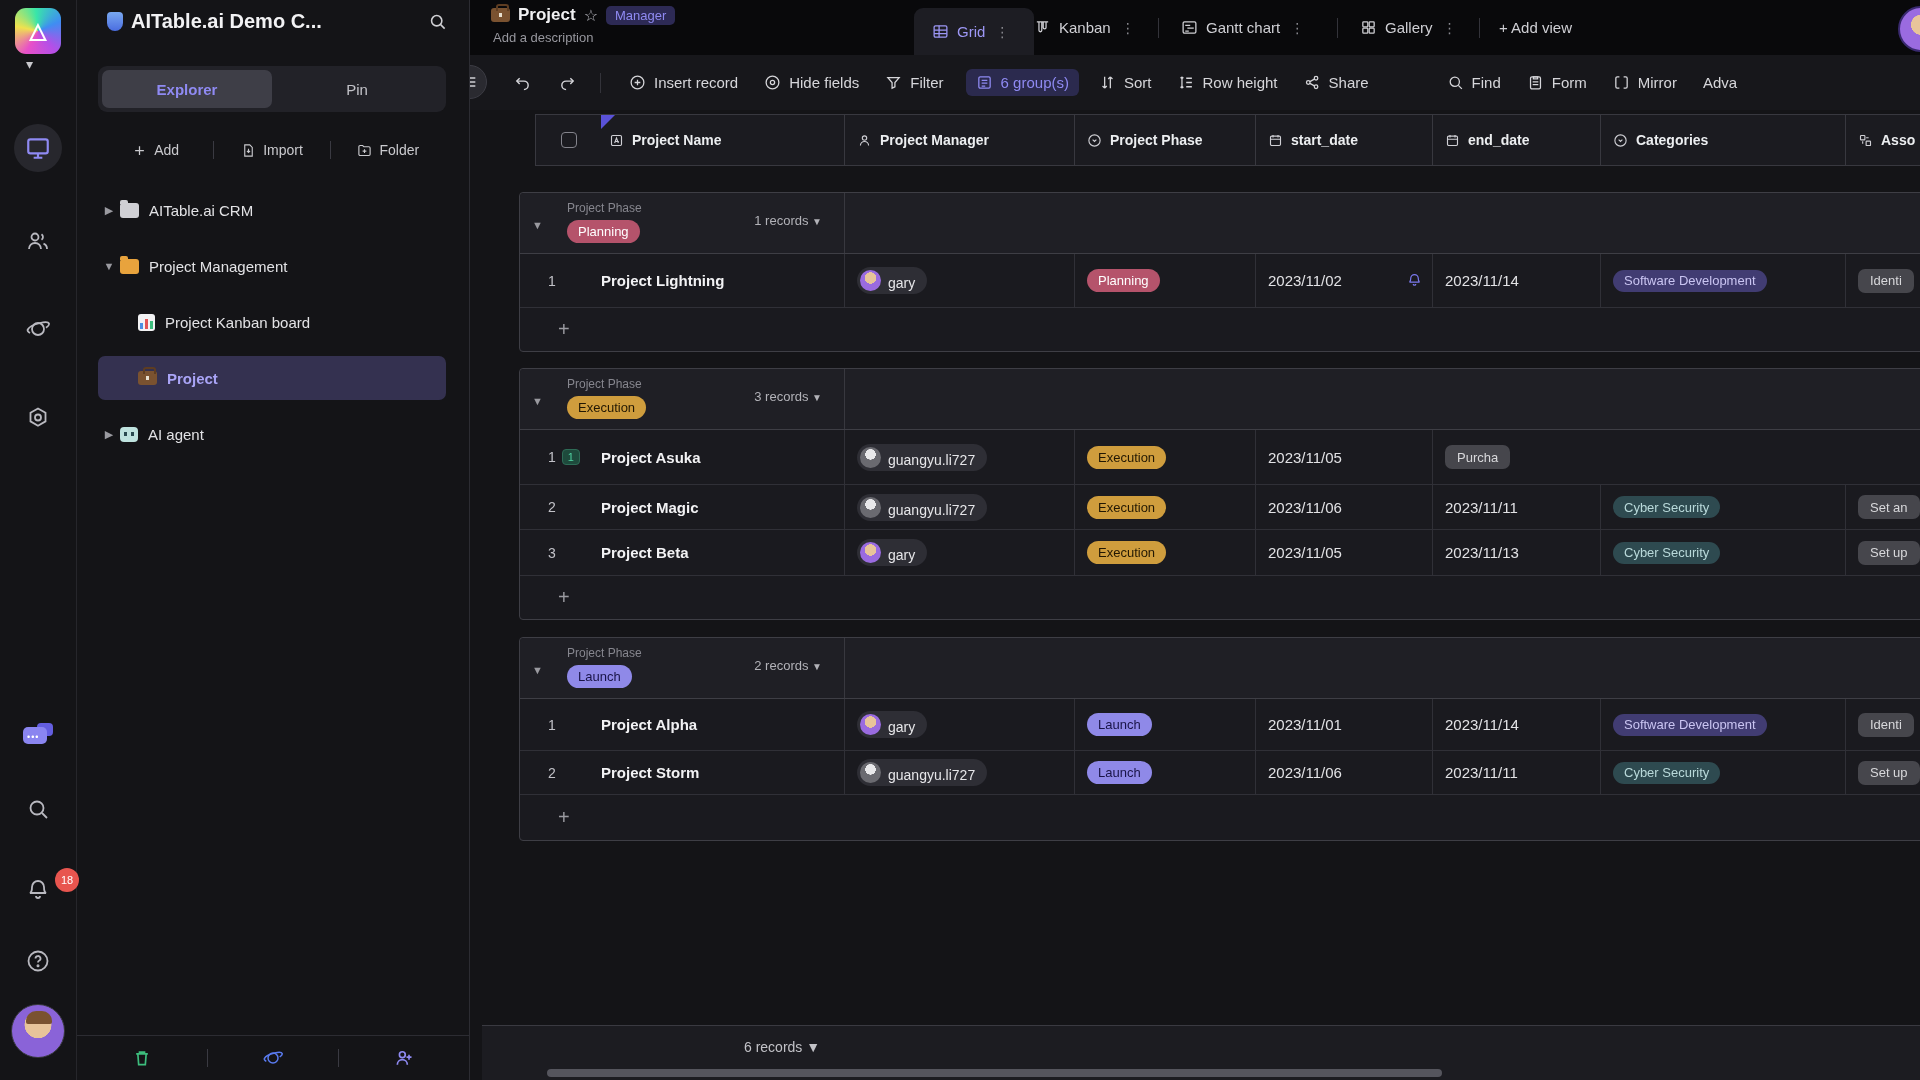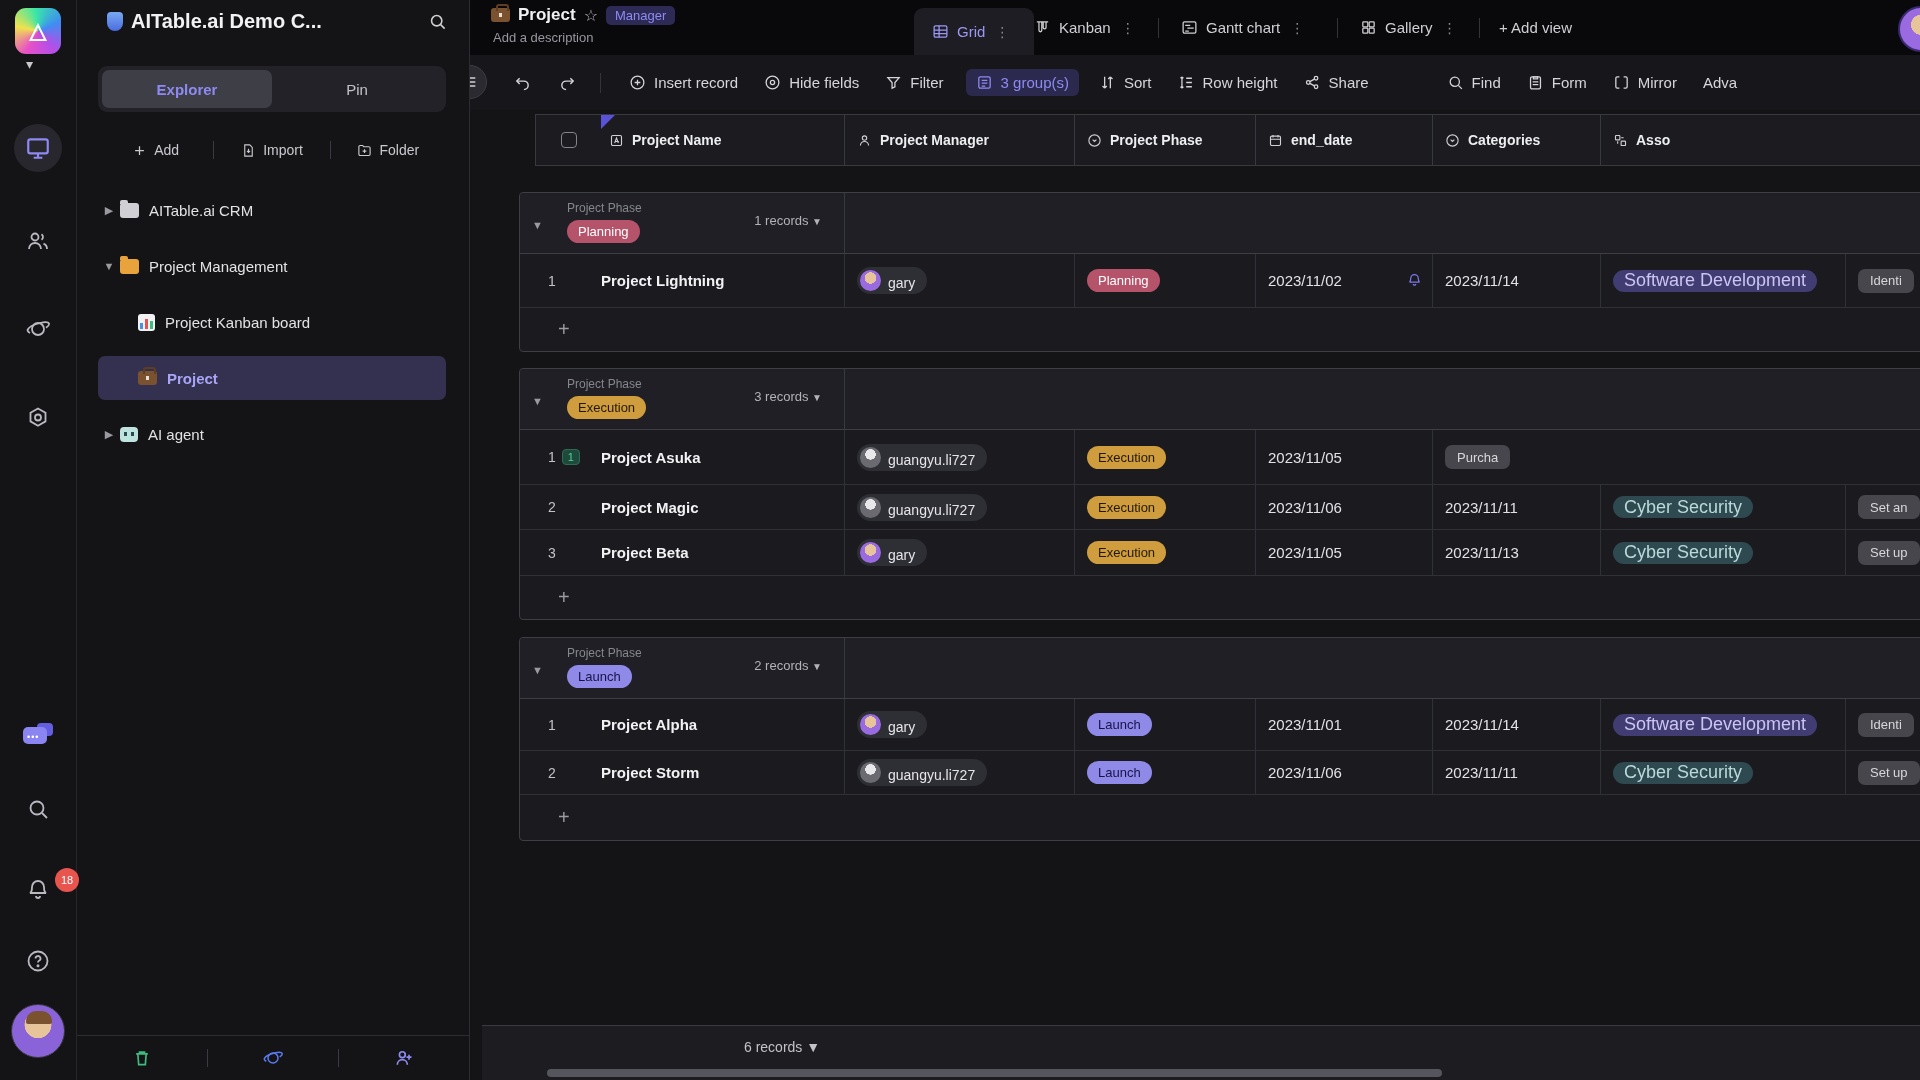--- a/index.html
+++ b/index.html
@@ -111,21 +111,21 @@
   .c.namec { padding:0; }
   .numz { width:81px; flex:0 0 81px; display:flex; align-items:center; justify-content:flex-start; padding-left:28px; gap:6px; font-size:14px; color:#c2c2c8;}
   .cmt { background:#1e4a3c; color:#4fd1a0; border:1px solid #2e6b56; font-size:11px; border-radius:4px; padding:1px 5px; }
   .pname { font-weight:bold; color:#f2f2f4; font-size:15px; }
   .addrow { height:43px; display:flex; align-items:center; padding-left:38px; color:#9a9aa0; font-size:20px; border-radius:0 0 4px 4px;}
 
   .pill { display:inline-flex; align-items:center; height:23px; padding:0 11px; border-radius:12px; font-size:13px; }
   .p-rose { background:#b5536b; color:#fff; }
   .p-amber { background:#cf9d3d; color:#221803; }
   .p-purple { background:#8f89e8; color:#191447; }
-  .cat { display:inline-flex; align-items:center; height:22px; padding:0 11px; border-radius:11px; font-size:18px; }
+  .cat { display:inline-flex; align-items:center; height:22px; padding:0 11px; border-radius:11px; font-size:13px; }
   .c-indigo { background:#413c72; color:#cac5f2; }
   .c-blue { background:#31436b; color:#b9cdf2; }
   .c-teal { background:#2e4a50; color:#b9d9da; }
   .assoc { display:inline-flex; align-items:center; height:24px; padding:0 12px; border-radius:7px; background:#46464c; color:#d8d8db; font-size:13px; }
   .member { display:inline-flex; align-items:flex-end; gap:7px; height:27px; padding:3px 12px 3px 3px; border-radius:14px; background:#2e2e35; font-size:14px; color:#e6e6e9;}
   .mav { width:21px; height:21px; border-radius:50%; }
   .av-gary { background:radial-gradient(circle at 50% 38%, #e8c49a 0 34%, #9a6be0 35% 100%); }
   .av-guangyu { background:radial-gradient(circle at 50% 35%, #e8e8ea 0 30%, #6a6a70 31% 100%); }
   .alarm { position:absolute; right:10px; color:#7b79ee; }
   .alarm svg { width:15px; height:15px; }
@@ -381,21 +381,21 @@
         <svg viewBox="0 0 24 24" fill="none" stroke="currentColor" stroke-width="1.8">
             <path d="M4 5h16l-6 7v6l-4 2v-8z"></path>
           </svg>
         <span>Filter</span>
       </div>
       <div class="tbi" id="grp-pill" style="margin-left:22px">
         <svg viewBox="0 0 24 24" fill="none" stroke="currentColor" stroke-width="1.8">
             <rect x="4" y="4" width="16" height="16" rx="2"></rect>
             <path d="M8 9h8M8 13h8M8 17h5"></path>
           </svg>
-        <span>3 group(s)</span>
+        <span>6 group(s)</span>
       </div>
       <div class="tbi" style="margin-left:20px">
         <svg viewBox="0 0 24 24" fill="none" stroke="currentColor" stroke-width="1.8">
             <path d="M8 4v16M8 20l-3-3M8 20l3-3M16 20V4M16 4l-3 3M16 4l3 3"></path>
           </svg>
         <span>Sort</span>
       </div>
       <div class="tbi" style="margin-left:26px">
         <svg viewBox="0 0 24 24" fill="none" stroke="currentColor" stroke-width="1.8">
             <path d="M7 4v16M7 4L5 6M7 4l2 2M7 20l-2-2M7 20l2-2M13 6h8M13 12h8M13 18h8"></path>
@@ -462,20 +462,27 @@
               <circle cx="12" cy="12" r="9"></circle>
               <path d="M9 10.5l3 3 3-3" fill="none"></path>
             </svg>
           <span>Project Phase</span>
         </div>
         <div class="hc">
           <svg viewBox="0 0 24 24" fill="none" stroke="currentColor" stroke-width="1.8">
               <rect x="4" y="5" width="16" height="15" rx="2"></rect>
               <path d="M4 10h16M8 3v4M16 3v4"></path>
             </svg>
+          <span>start_date</span>
+        </div>
+        <div class="hc">
+          <svg viewBox="0 0 24 24" fill="none" stroke="currentColor" stroke-width="1.8">
+              <rect x="4" y="5" width="16" height="15" rx="2"></rect>
+              <path d="M4 10h16M8 3v4M16 3v4"></path>
+            </svg>
           <span>end_date</span>
         </div>
         <div class="hc">
           <svg viewBox="0 0 24 24" fill="none" stroke="currentColor" stroke-width="1.8">
               <circle cx="12" cy="12" r="9"></circle>
               <path d="M9 10.5l3 3 3-3" fill="none"></path>
             </svg>
           <span>Categories</span>
         </div>
         <div class="hc">

